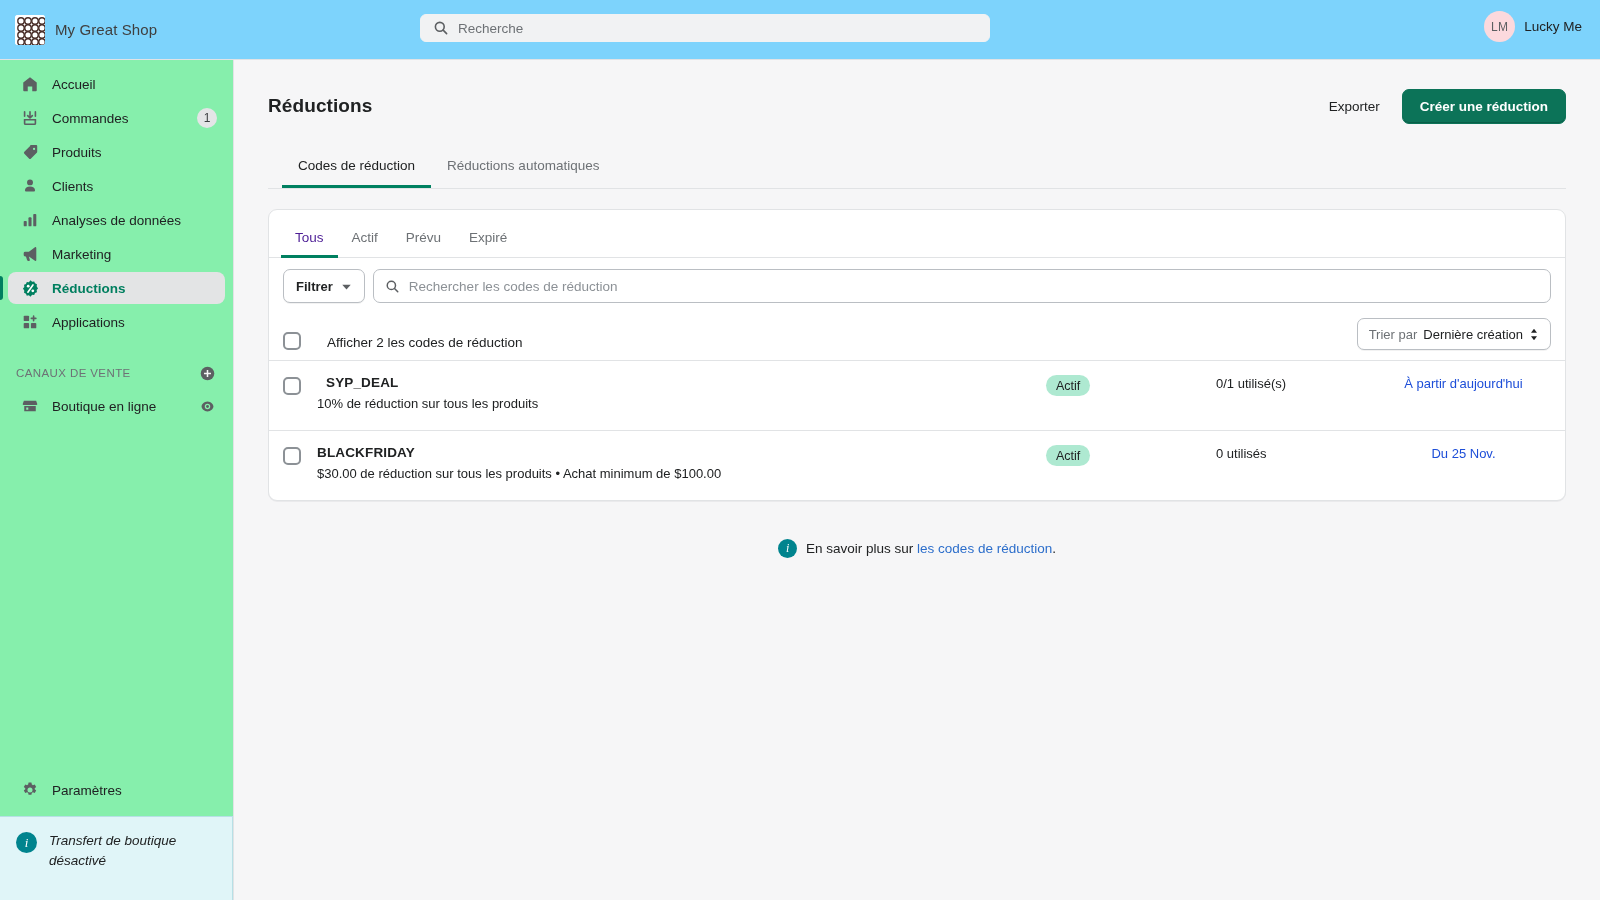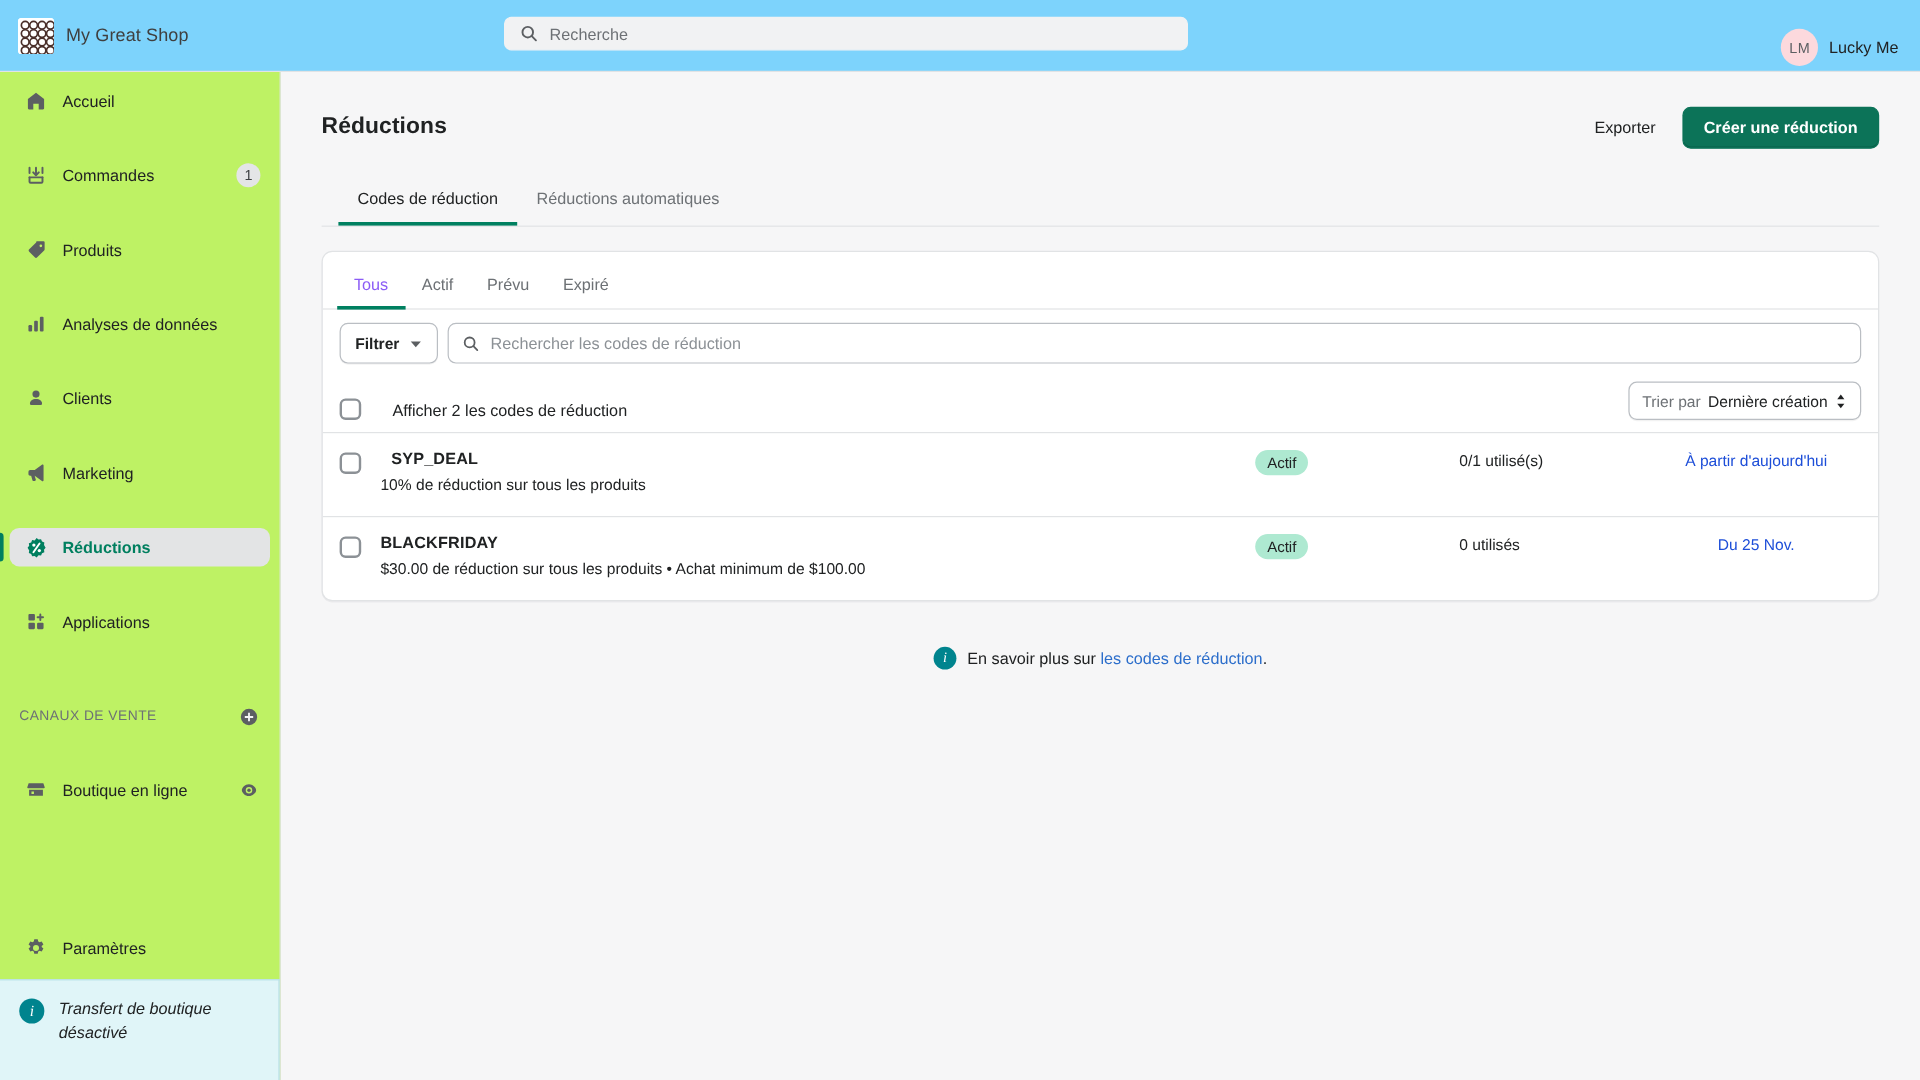--- a/index.html
+++ b/index.html
@@ -76,21 +76,21 @@
     cursor: text;
   }
   .topbar-search .ph {
     font-size: 13.5px;
     color: #6d7175;
   }
 
   .topbar-user {
     position: absolute;
     right: 14px;
-    top: 22px;
+    top: 9px;
     display: flex;
     align-items: center;
     gap: 9px;
     cursor: pointer;
     padding: 2px 4px;
     border-radius: 6px;
   }
   .avatar {
     width: 31px;
     height: 31px;
@@ -113,27 +113,26 @@
   .body-row {
     flex: 1;
     display: flex;
     min-height: 0;
   }
 
   
   .sidebar {
     width: 234px;
     min-width: 234px;
-    background: #bef264;
+    background: #86efac;
     border-right: 1px solid #e1e3e5;
     display: flex;
     flex-direction: column;
     padding-top: 8px;
     position: relative;
-    gap: 28px;
   }
 
   .nav-item {
     height: 32px;
     margin: 0 8px 2px 8px;
     border-radius: 8px;
     display: flex;
     align-items: center;
     gap: 12px;
     padding: 0 8px 0 12px;
@@ -323,21 +322,21 @@
   .card-tab {
     font-size: 13.5px;
     color: #6d7175;
     padding: 0 14px 11px 14px;
     line-height: 1;
     cursor: pointer;
     border-bottom: 3px solid transparent;
     margin-bottom: -1px;
   }
   .card-tab.active {
-    color: #8b5cf6;
+    color: #4c1d95;
     font-weight: 500;
     border-bottom-color: #008060;
   }
 
   .filter-row {
     display: flex;
     align-items: center;
     gap: 8px;
     padding: 11px 14px 11px 14px;
   }
@@ -578,36 +577,36 @@
           <svg width="18" height="18" viewBox="0 0 20 20" fill="currentColor">
             <path d="M10.6 2.2H17a1 1 0 0 1 1 1v6.4a1.6 1.6 0 0 1-.47 1.13l-6.4 6.4a1.6 1.6 0 0 1-2.26 0l-5.13-5.13a1.6 1.6 0 0 1 0-2.26l6.4-6.4A1.6 1.6 0 0 1 10.6 2.2zm3.9 3.1a1.25 1.25 0 1 0 0 2.5 1.25 1.25 0 0 0 0-2.5z"></path>
           </svg>
         </span>
         <span class="lbl">Produits</span>
       </div>
 
       <div class="nav-item">
         <span class="ic">
           <svg width="18" height="18" viewBox="0 0 20 20" fill="currentColor">
+            <circle cx="10" cy="6" r="3.3"></circle>
+            <path d="M10 10.6c-3.3 0-5.6 1.9-5.6 4.1 0 1 .6 1.5 1.6 1.5h8c1 0 1.6-.5 1.6-1.5 0-2.2-2.3-4.1-5.6-4.1z"></path>
+          </svg>
+        </span>
+        <span class="lbl">Clients</span>
+      </div>
+
+      <div class="nav-item">
+        <span class="ic">
+          <svg width="18" height="18" viewBox="0 0 20 20" fill="currentColor">
             <rect x="3" y="11" width="3.4" height="6" rx="1"></rect>
             <rect x="8.3" y="7" width="3.4" height="10" rx="1"></rect>
             <rect x="13.6" y="3.2" width="3.4" height="13.8" rx="1"></rect>
           </svg>
         </span>
         <span class="lbl">Analyses de données</span>
-      </div>
-
-      <div class="nav-item">
-        <span class="ic">
-          <svg width="18" height="18" viewBox="0 0 20 20" fill="currentColor">
-            <circle cx="10" cy="6" r="3.3"></circle>
-            <path d="M10 10.6c-3.3 0-5.6 1.9-5.6 4.1 0 1 .6 1.5 1.6 1.5h8c1 0 1.6-.5 1.6-1.5 0-2.2-2.3-4.1-5.6-4.1z"></path>
-          </svg>
-        </span>
-        <span class="lbl">Clients</span>
       </div>
 
       <div class="nav-item">
         <span class="ic">
           <svg width="18" height="18" viewBox="0 0 20 20" fill="currentColor">
             <path d="M17 3.2c0-.8-.9-1.2-1.5-.7L8.8 7.4H4.6A1.6 1.6 0 0 0 3 9v2.1c0 .9.7 1.6 1.6 1.6h.9l1.2 4.1c.15.5.6.85 1.1.85h1c.7 0 1.2-.7 1-1.37l-1.05-3.58h.05l6.7 4.9c.6.45 1.5.05 1.5-.73V3.2z"></path>
           </svg>
         </span>
         <span class="lbl">Marketing</span>
       </div>

